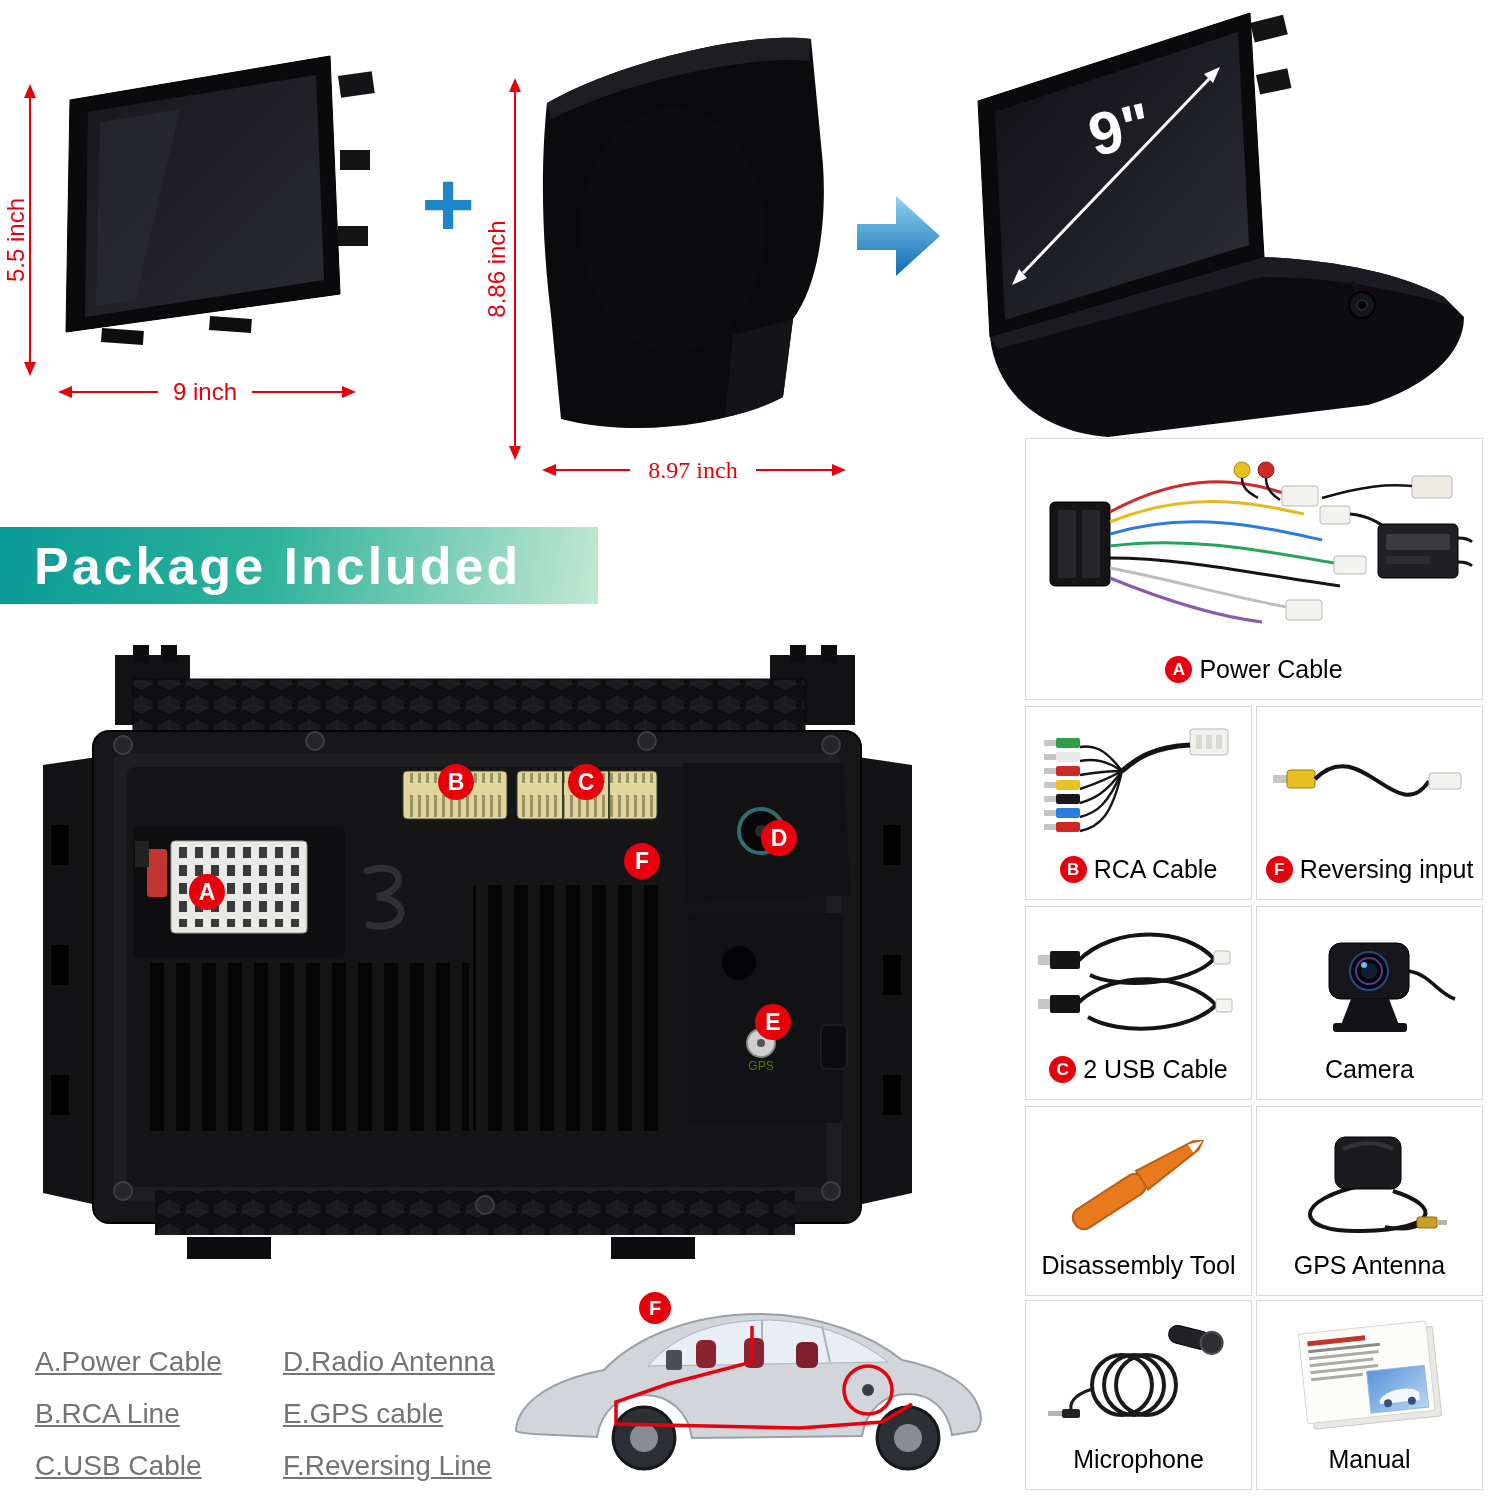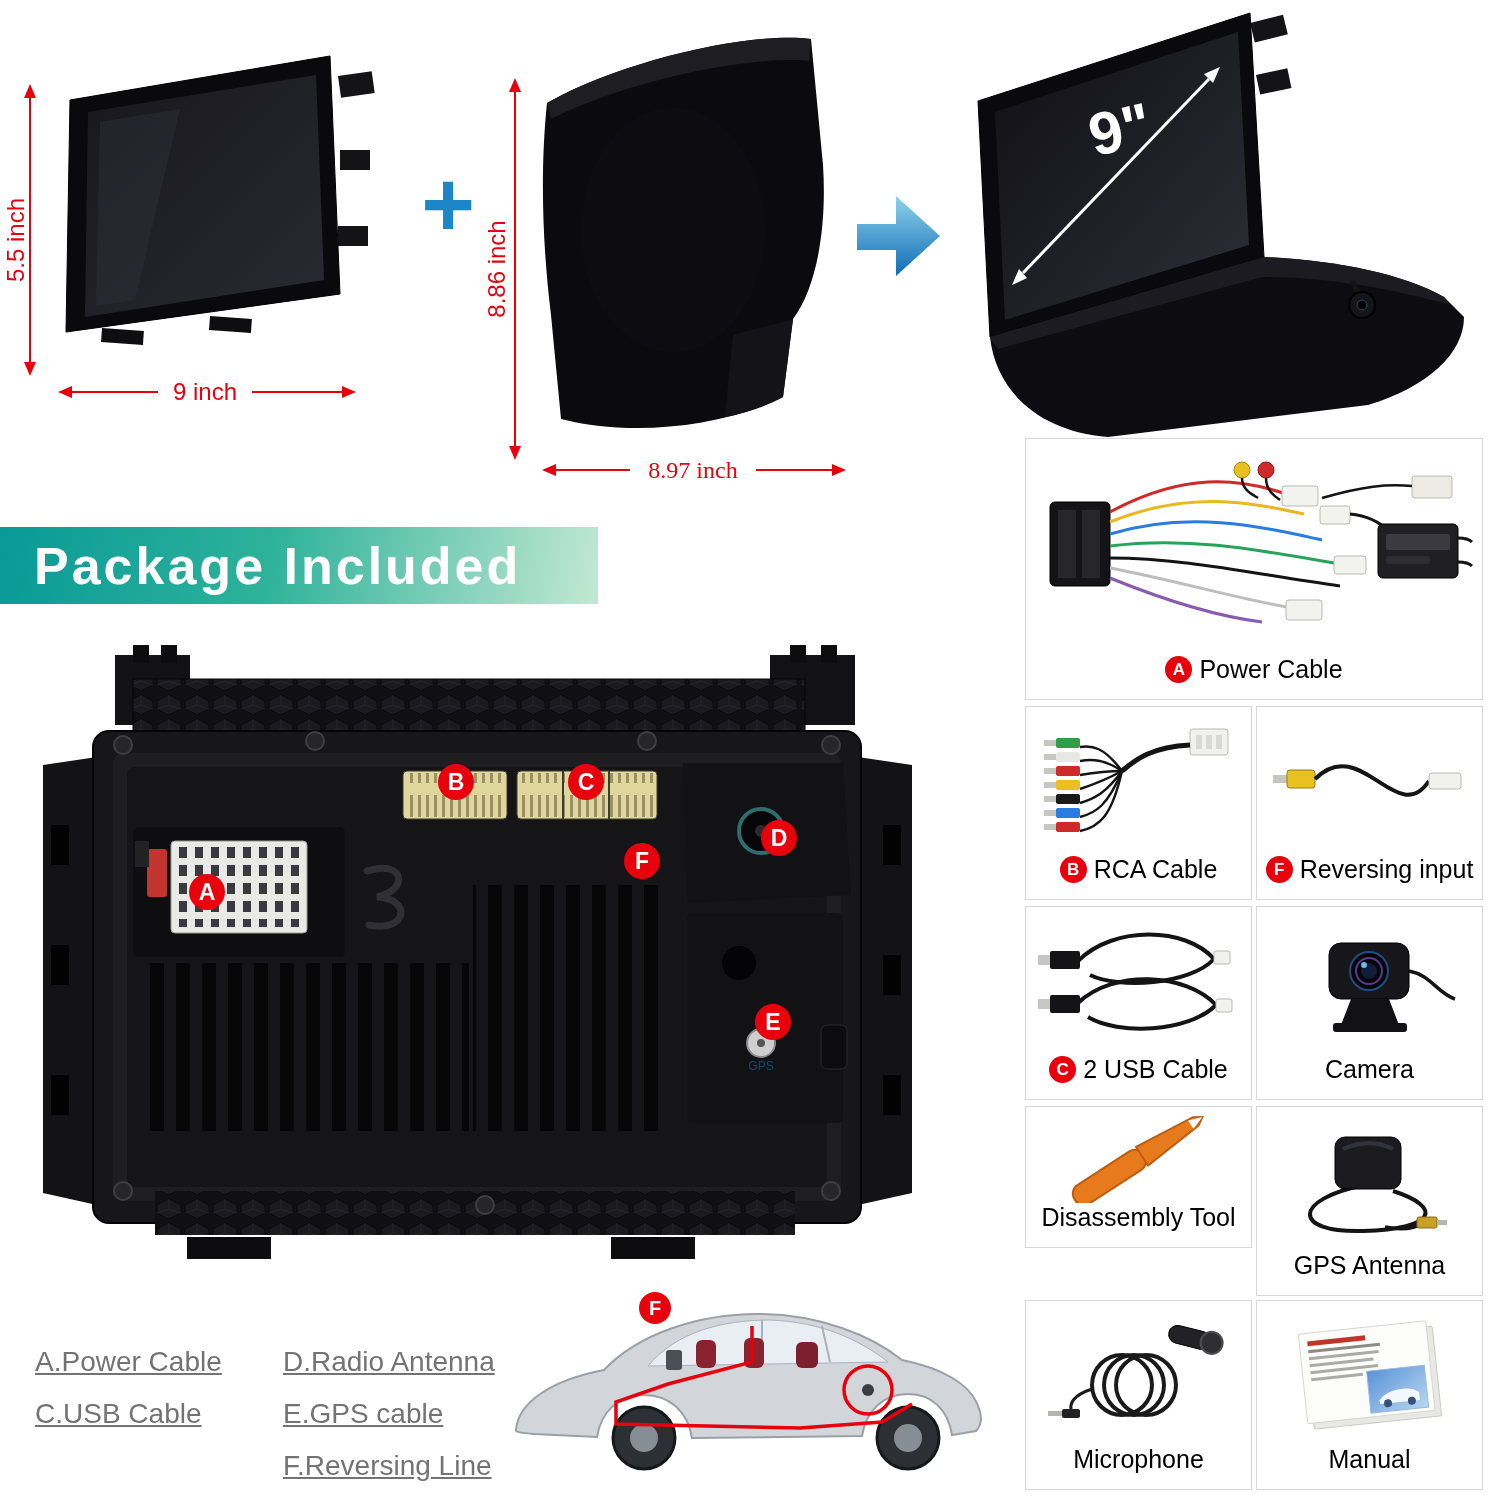--- a/index.html
+++ b/index.html
@@ -28,21 +28,21 @@
   }
   .banner-text { color:#fff; font-size:52px; font-weight:bold; letter-spacing:3px; white-space:nowrap;text-align:center; }
 
   .unit-back { position:absolute; left:15px; top:645px; width:925px; height:625px; }
   .unit-badge {
     position:absolute; width:36px; height:36px; border-radius:50%;
     background:#e8000d; color:#fff; font-weight:bold; font-size:23px;
     display:flex; align-items:center; justify-content:center; z-index:5;
   }
   .gps-port-label { position:absolute; left:728px; top:414px; width:36px; text-align:center;
-    font-size:12px; color:#0c4a6e; z-index:5; }
+    font-size:12px; color:#4d7c0f; z-index:5; }
 
   .grid { position:absolute; left:1025px; top:438px; width:458px; height:1055px; }
   .cell {
     position:absolute; border:1px solid #d8d8d8; background:#fff;
     display:flex; flex-direction:column;
   }
   .cell-art { flex:1; display:flex; align-items:center; justify-content:center; overflow:hidden; }
   .cell-label {
     display:flex; align-items:center; justify-content:center; gap:7px;
     padding-bottom:15px; font-size:25px; color:#000; white-space:nowrap;
@@ -224,20 +224,21 @@
     <div class="unit-badge" style="left:423px; top:119px;">B</div>
     <div class="unit-badge" style="left:553px; top:119px;">C</div>
     <div class="unit-badge" style="left:746px; top:175px;">D</div>
     <div class="unit-badge" style="left:740px; top:359px;">E</div>
     <div class="unit-badge" style="left:609px; top:198px;">F</div>
     <span class="gps-port-label">GPS</span>
   </div>
 
   <div class="legend-col" style="left:35px; top:1336px;">
     <div>A.Power Cable</div>
+    <div>B.RCA Line</div>
     <div>C.USB Cable</div>
   </div>
   <div class="legend-col" style="left:283px; top:1336px;">
     <div>D.Radio Antenna</div>
     <div>E.GPS cable</div>
     <div>F.Reversing Line</div>
   </div>
 
   <div class="car-fig">
     <svg width="495" height="238" viewBox="0 0 495 238">
@@ -379,21 +380,21 @@
           <polygon points="86,82 76,108 134,108 124,82" fill="#121216"></polygon>
           <rect x="68" y="106" width="74" height="9" rx="3" fill="#121216"></rect>
           <path d="M144,54 C166,58 172,76 190,82" stroke="#141414" stroke-width="3.5" fill="none"></path>
         </svg>
       </div>
       <div class="cell-label">
         <span>Camera</span>
       </div>
     </div>
 
-    <div class="cell" style="left:0; top:668px; width:227px; height:142px;">
+    <div class="cell" style="left:0; top:668px; width:227px; height:190px;">
       <div class="cell-art">
         <svg width="210" height="128" viewBox="0 0 210 128">
           <g transform="rotate(-33 105 66)">
             <rect x="28" y="56" width="82" height="22" rx="10" fill="#e87a1e" stroke="#bf5c0e" stroke-width="2"></rect>
             <polygon points="108,56 172,62 180,67 172,72 108,78" fill="#e87a1e" stroke="#bf5c0e" stroke-width="2"></polygon>
             <polygon points="180,67 166,62 166,72" fill="#fff"></polygon>
           </g>
         </svg>
       </div>
       <div class="cell-label">

